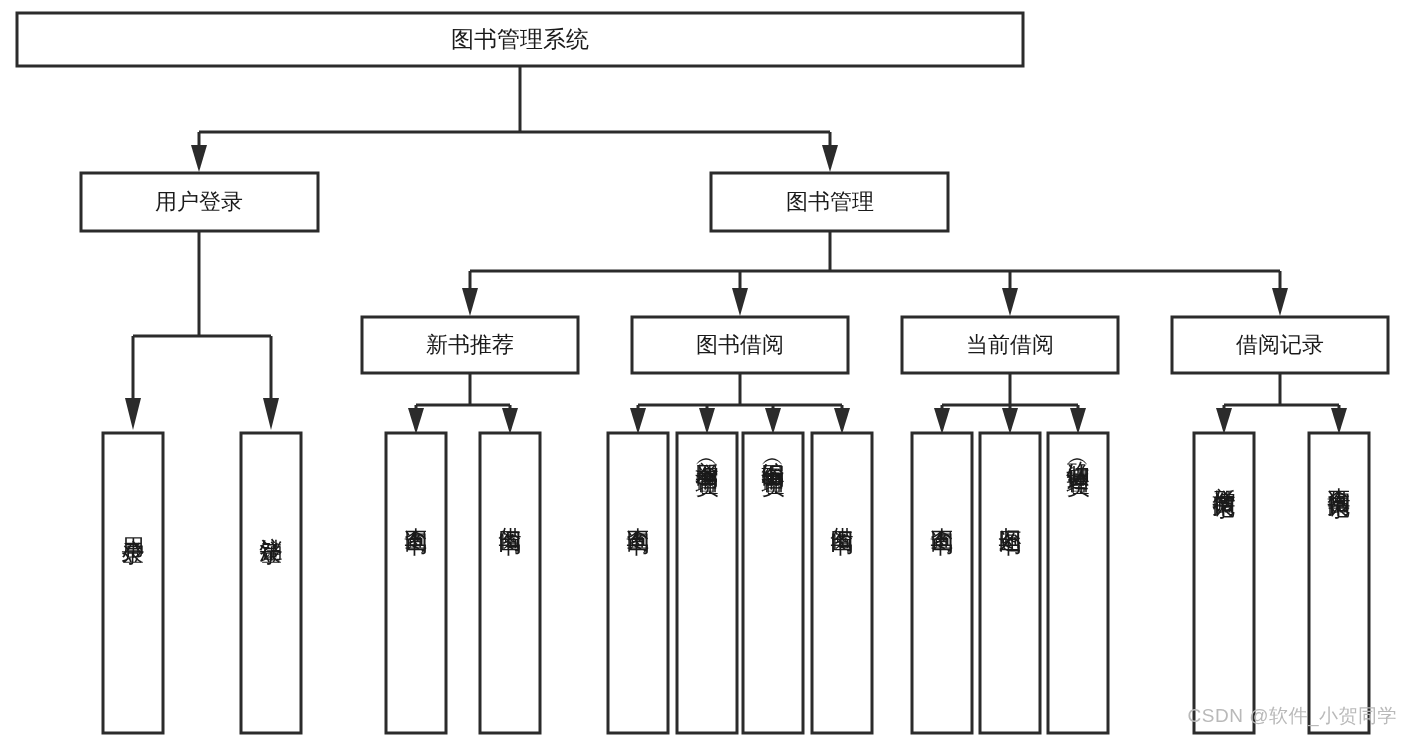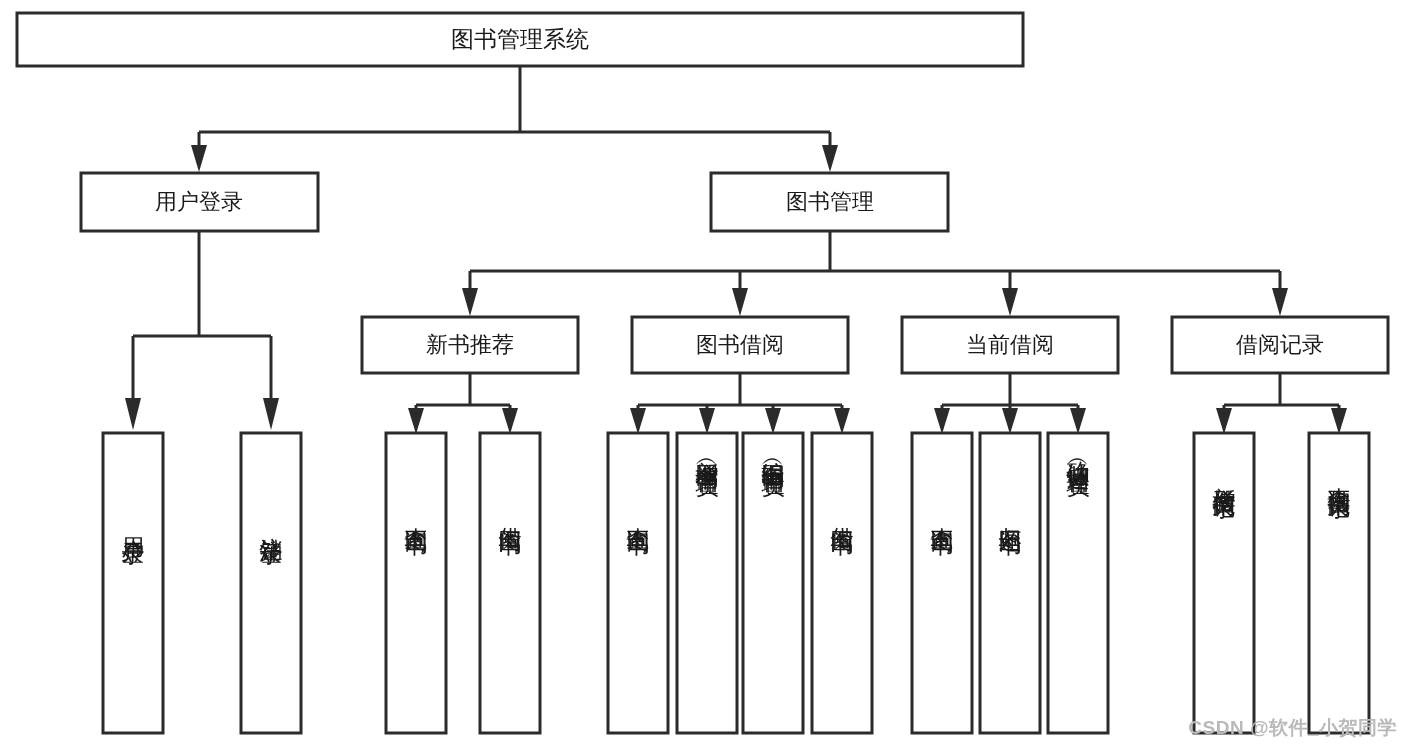--- a/index.html
+++ b/index.html
@@ -71,27 +71,26 @@
     font-family: "Liberation Sans", "DejaVu Sans", sans-serif;
     font-size: 23px;
     line-height: 1.0;
     color: #1a1a1a;
     letter-spacing: 2px;
     white-space: nowrap;
   }
   .watermark {
     position: absolute;
     right: 8px;
-    bottom: 6px;
+    bottom: 18px;
     font-family: "Liberation Sans", "DejaVu Sans", sans-serif;
     font-size: 19px;
     color: #b9b9b9;
     letter-spacing: 0.5px;
     user-select: none;
-    font-weight: bold;
   }
 </style>
 </head>
 <body>
 
 <div id="diagram-root">
 
   <svg id="flowchart" viewBox="0 0 1405 747" xmlns="http://www.w3.org/2000/svg">
 
     <g>

